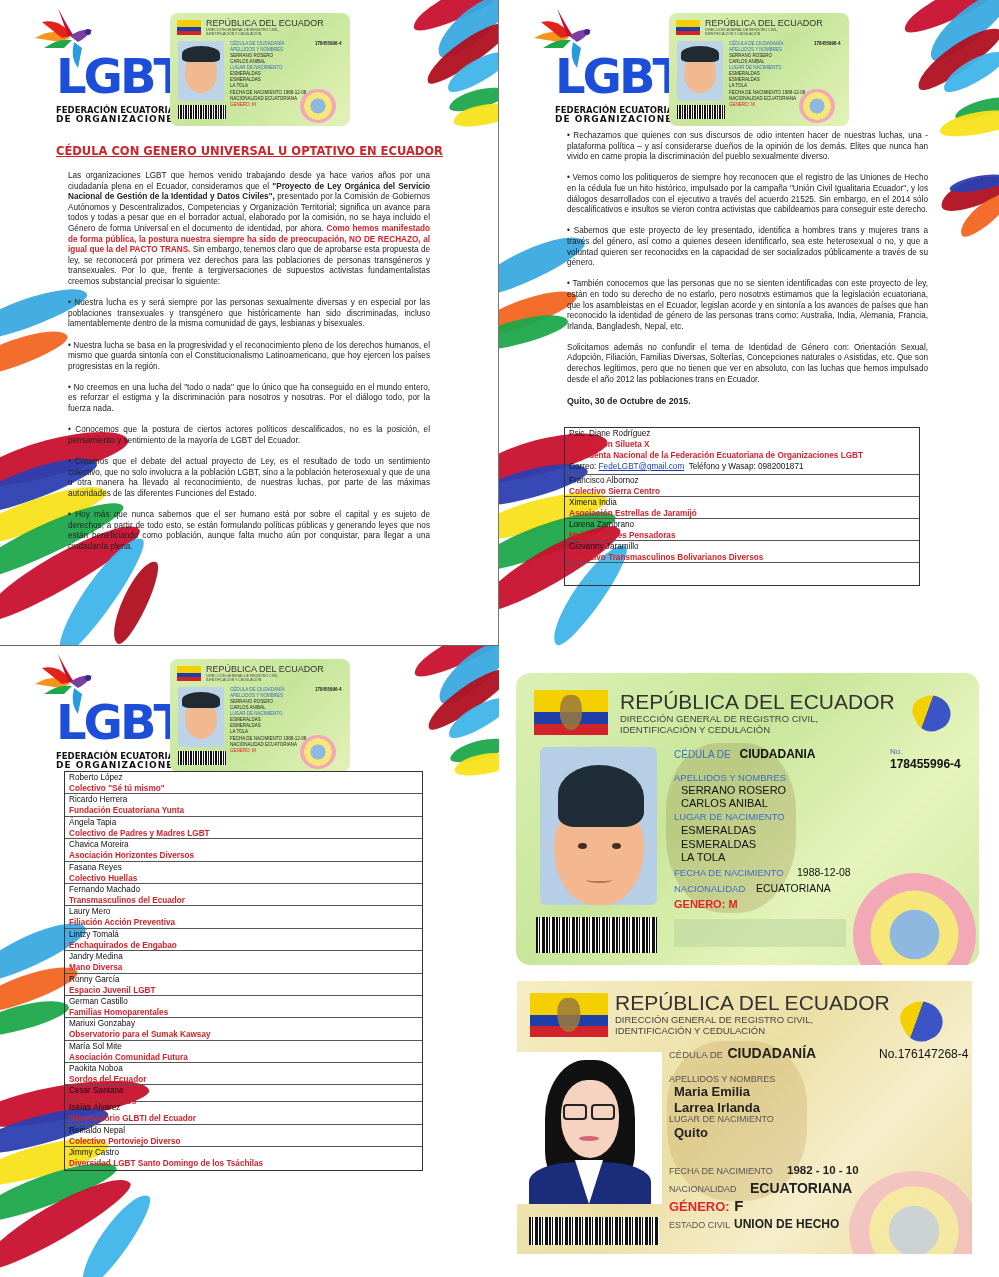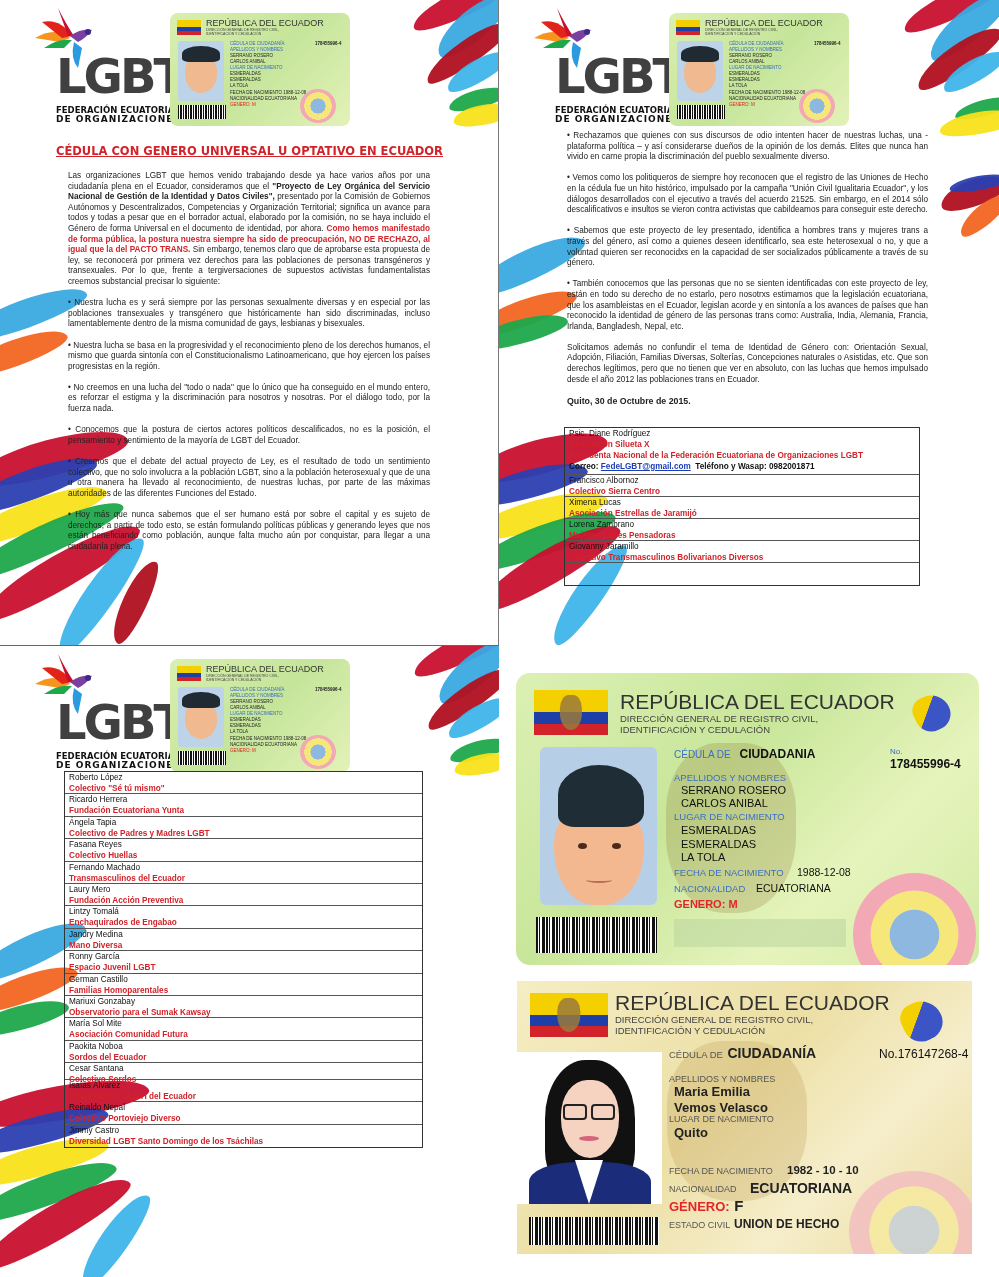--- a/index.html
+++ b/index.html
@@ -9,21 +9,21 @@
 #p1{left:0;top:0;width:499px;height:646px;border-right:1px solid #777;border-bottom:1px solid #666}
 #p2{left:499px;top:0;width:500px;height:646px}
 #p3{left:0;top:646px;width:499px;height:631px}
 #p4{left:499px;top:646px;width:500px;height:631px;background:#fff}
 
 .feathers{position:absolute;pointer-events:none}
 .fe{position:absolute;border-radius:50% 50% 50% 50%/60% 60% 40% 40%;opacity:.95}
 
 .logo{position:absolute;left:20px;top:8px;width:150px;height:120px}
 .logo .bird{position:absolute;left:10px;top:0;width:80px;height:60px}
-.logo .lgbt{position:absolute;left:36px;top:44px;font:900 48px/1 "DejaVu Sans",sans-serif;letter-spacing:-3px;color:#404040}
+.logo .lgbt{position:absolute;left:36px;top:44px;font:900 48px/1 "DejaVu Sans",sans-serif;letter-spacing:-3px;color:#1d4ed8}
 .logo .fed{position:absolute;left:36px;top:98px;font:700 8.5px/1.05 "DejaVu Sans",sans-serif;color:#111;white-space:nowrap}
 .logo .fed .l2{letter-spacing:1px;font-size:9px}
 
 .mini-card{position:absolute;left:170px;top:13px;width:180px;height:113px;border-radius:8px;background:linear-gradient(135deg,#d9efb0,#c5e59a 50%,#e3f2b8);overflow:hidden;font-family:"Liberation Sans",sans-serif}
 .mini-card .flag{position:absolute;left:7px;top:7px;width:24px;height:15px;background:linear-gradient(#f5d000 0 50%,#1f3fa8 50% 75%,#d2232a 75%)}
 .mini-card .t{position:absolute;left:36px;top:5px;font-size:9px;color:#333;white-space:nowrap}
 .mini-card .st{position:absolute;left:36px;top:15px;font-size:3.5px;color:#444;line-height:1.2;white-space:nowrap}
 .mini-card .ph{position:absolute;left:8px;top:28px;width:46px;height:60px;background:#bcd3e8;border-radius:3px}
 .mini-card .face{position:absolute;left:15px;top:42px;width:32px;height:38px;background:#f0b98f;border-radius:45% 45% 50% 50%}
 .mini-card .hair{position:absolute;left:12px;top:33px;width:38px;height:16px;background:#1f2a33;border-radius:50% 50% 20% 20%}
@@ -40,21 +40,21 @@
 .body p{margin-bottom:10.6px}
 .body .bold{font-weight:700}
 .body .red{color:#d0232a;font-weight:700}
 
 .sig{position:absolute;border:1px solid #333;background:transparent;font-family:"Liberation Sans",sans-serif;font-size:8.2px;line-height:11px}
 .sig .row{border-bottom:1px solid #555;padding:0 4px}
 .sig .row:last-child{border-bottom:none}
 .sig .nm{color:#111}
 .sig .org{color:#d0232a;font-weight:700}
 .sig .mail{color:#1a3db5;text-decoration:underline}
-.sig .b{font-weight:700;color:#111}
+.sig .b{font-weight:400;color:#111}
 
 .idcard{position:absolute;overflow:hidden;font-family:"Liberation Sans",sans-serif}
 #card1{left:17px;top:27px;width:463px;height:292px;border-radius:14px;background:linear-gradient(135deg,#dcf0b4 0%,#c8e69a 40%,#e6f4bc 70%,#d2eaa4 100%)}
 #card2{left:18px;top:335px;width:455px;height:273px;background:linear-gradient(135deg,#f5edc4 0%,#ecdfa5 45%,#f6eecb 70%,#eadb9d 100%)}
 .idcard .flag{position:absolute;background:linear-gradient(#f5d000 0 50%,#1f3fa8 50% 75%,#d2232a 75%)}
 .idcard .flag .coat{position:absolute;left:50%;top:12%;width:30%;height:76%;transform:translateX(-50%);border-radius:40% 40% 50% 50%;background:#9a7a3c;opacity:.85}
 .idcard .rep{position:absolute;color:#333;white-space:nowrap}
 .idcard .dir{position:absolute;color:#444;white-space:nowrap;line-height:1.15}
 .idcard .photo{position:absolute}
 .idcard .lbl{position:absolute;color:#3b6fc4;white-space:nowrap}
@@ -232,21 +232,21 @@
       <div class="nm">Psic. Diane Rodríguez</div>
       <div class="org">Asociación Silueta X</div>
       <div class="org">Presidenta Nacional de la Federación Ecuatoriana de Organizaciones LGBT</div>
       <div class="b"><span>Correo: </span><a class="mail">FedeLGBT@gmail.com</a>&nbsp; <span>Teléfono y Wasap: 0982001871</span></div>
     </div>
     <div class="row" style="height:22px">
         <div class="nm">Francisco Albornoz</div>
         <div class="org">Colectivo Sierra Centro</div>
       </div>
     <div class="row" style="height:22px">
-        <div class="nm">Ximena Lucas</div>
+        <div class="nm">Ximena India</div>
         <div class="org">Asociación Estrellas de Jaramijó</div>
       </div>
     <div class="row" style="height:22px">
         <div class="nm">Lorena Zambrano</div>
         <div class="org">Mujeres Libres Pensadoras</div>
       </div>
     <div class="row" style="height:22px">
         <div class="nm">Giovanny Jaramillo</div>
         <div class="org">Colectivo Transmasculinos Bolivarianos Diversos</div>
       </div>
@@ -327,30 +327,34 @@
       </div>
     <div class="row" style="height:22.4px">
         <div class="nm">Ricardo Herrera</div>
         <div class="org">Fundación Ecuatoriana Yunta</div>
       </div>
     <div class="row" style="height:22.4px">
         <div class="nm">Ángela Tapia</div>
         <div class="org">Colectivo de Padres y Madres LGBT</div>
       </div>
     <div class="row" style="height:22.4px">
+        <div class="nm">Chavica Moreira</div>
+        <div class="org">Asociación Horizontes Diversos</div>
+      </div>
+    <div class="row" style="height:22.4px">
         <div class="nm">Fasana Reyes</div>
         <div class="org">Colectivo Huellas</div>
       </div>
     <div class="row" style="height:22.4px">
         <div class="nm">Fernando Machado</div>
         <div class="org">Transmasculinos del Ecuador</div>
       </div>
     <div class="row" style="height:22.4px">
         <div class="nm">Laury Mero</div>
-        <div class="org">Fundación Acción Preventiva</div>
+        <div class="org">Filiación Acción Preventiva</div>
       </div>
     <div class="row" style="height:22.4px">
         <div class="nm">Lintzy Tomalá</div>
         <div class="org">Enchaquirados de Engabao</div>
       </div>
     <div class="row" style="height:22.4px">
         <div class="nm">Jandry Medina</div>
         <div class="org">Mano Diversa</div>
       </div>
     <div class="row" style="height:22.4px">
@@ -456,21 +460,21 @@
       <div style="position:absolute;left:12px;top:110px;width:122px;height:50px;background:#1b2d7a;border-radius:40% 40% 0 0"></div>
       <div style="position:absolute;left:58px;top:108px;width:28px;height:44px;background:#fff;clip-path:polygon(0 0,100% 0,50% 100%)"></div>
     </div>
     <div class="barcode" style="left:12px;top:236px;width:130px;height:28px"></div>
 
     <div class="lbl" style="left:152px;top:64px;font-size:9.5px;color:#555"><span>CÉDULA DE</span> <b style="color:#222;font-size:14px;margin-left:2px">CIUDADANÍA</b></div>
     <div class="val" style="left:362px;top:66px;font-size:12px;font-weight:400">No.176147268-4</div>
 
     <div class="lbl" style="left:152px;top:93px;font-size:9px;color:#555">APELLIDOS Y NOMBRES</div>
     <div class="val" style="left:157px;top:103px;font-size:13px;color:#222">Maria Emilia</div>
-    <div class="val" style="left:157px;top:119px;font-size:13px;color:#222">Vemos Velasco</div>
+    <div class="val" style="left:157px;top:119px;font-size:13px;color:#222">Larrea Irlanda</div>
     <div class="lbl" style="left:152px;top:133px;font-size:9px;color:#555">LUGAR DE NACIMIENTO</div>
     <div class="val" style="left:157px;top:144px;font-size:13px;color:#222">Quito</div>
     <div class="lbl" style="left:152px;top:185px;font-size:9px;color:#555">FECHA DE NACIMIENTO</div>
     <div class="val" style="left:270px;top:183px;font-size:11.5px;color:#222">1982 - 10 - 10</div>
     <div class="lbl" style="left:152px;top:203px;font-size:9px;color:#555">NACIONALIDAD</div>
     <div class="val" style="left:233px;top:199px;font-size:14px;color:#222">ECUATORIANA</div>
     <div style="position:absolute;left:152px;top:216px;white-space:nowrap"><span class="gen" style="position:static;font-size:13px">GÉNERO:</span> <b style="font-size:15px;color:#222">F</b></div>
     <div class="lbl" style="left:152px;top:239px;font-size:9px;color:#555">ESTADO CIVIL</div>
     <div class="val" style="left:217px;top:236px;font-size:12px;color:#222">UNION DE HECHO</div>
     <div class="seal" style="left:332px;top:190px;width:130px;height:120px;background:radial-gradient(circle,#c6d0d8 0 28%,#f6e9a0 29% 50%,#f3bec0 51% 100%);opacity:.85"></div>

